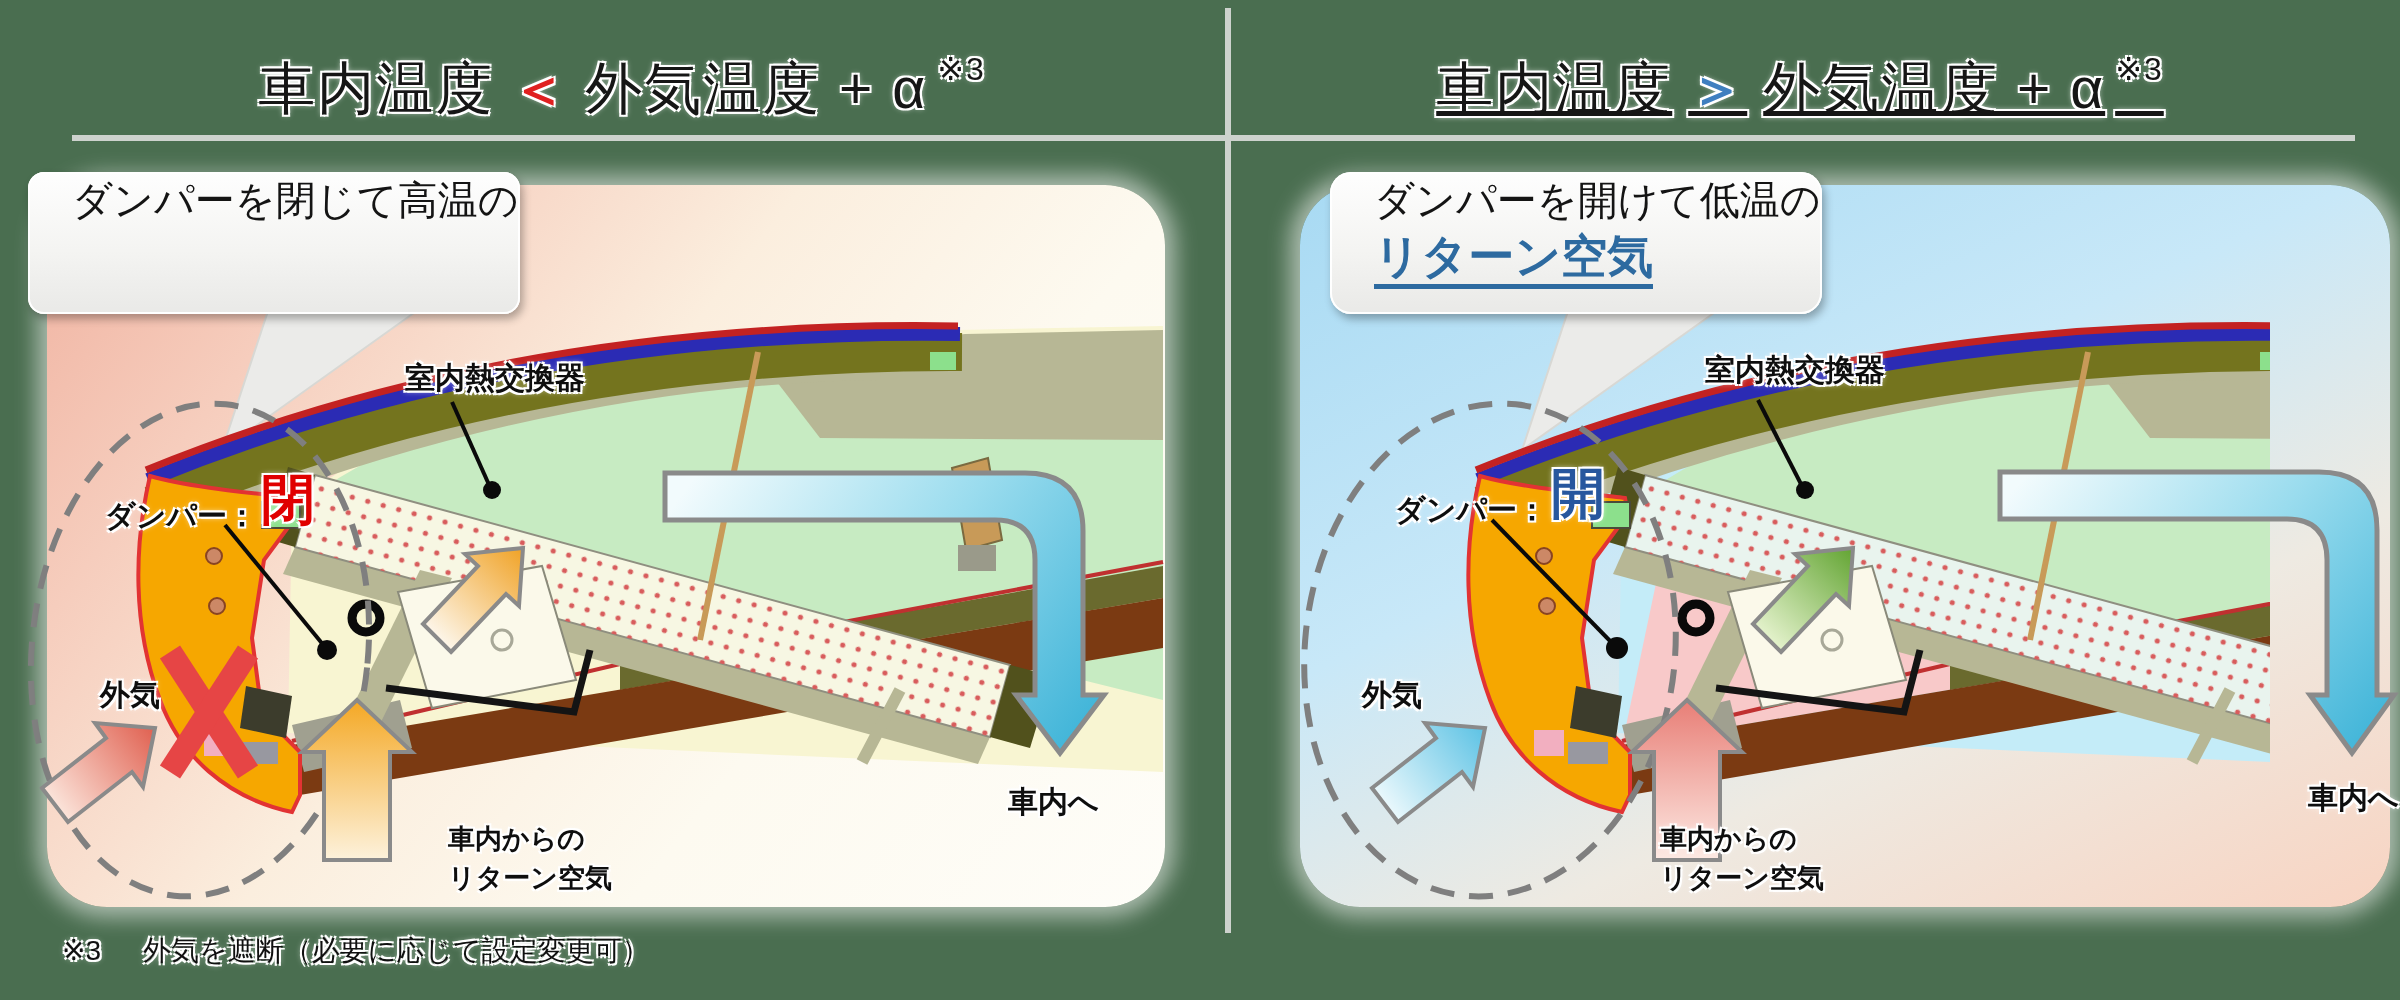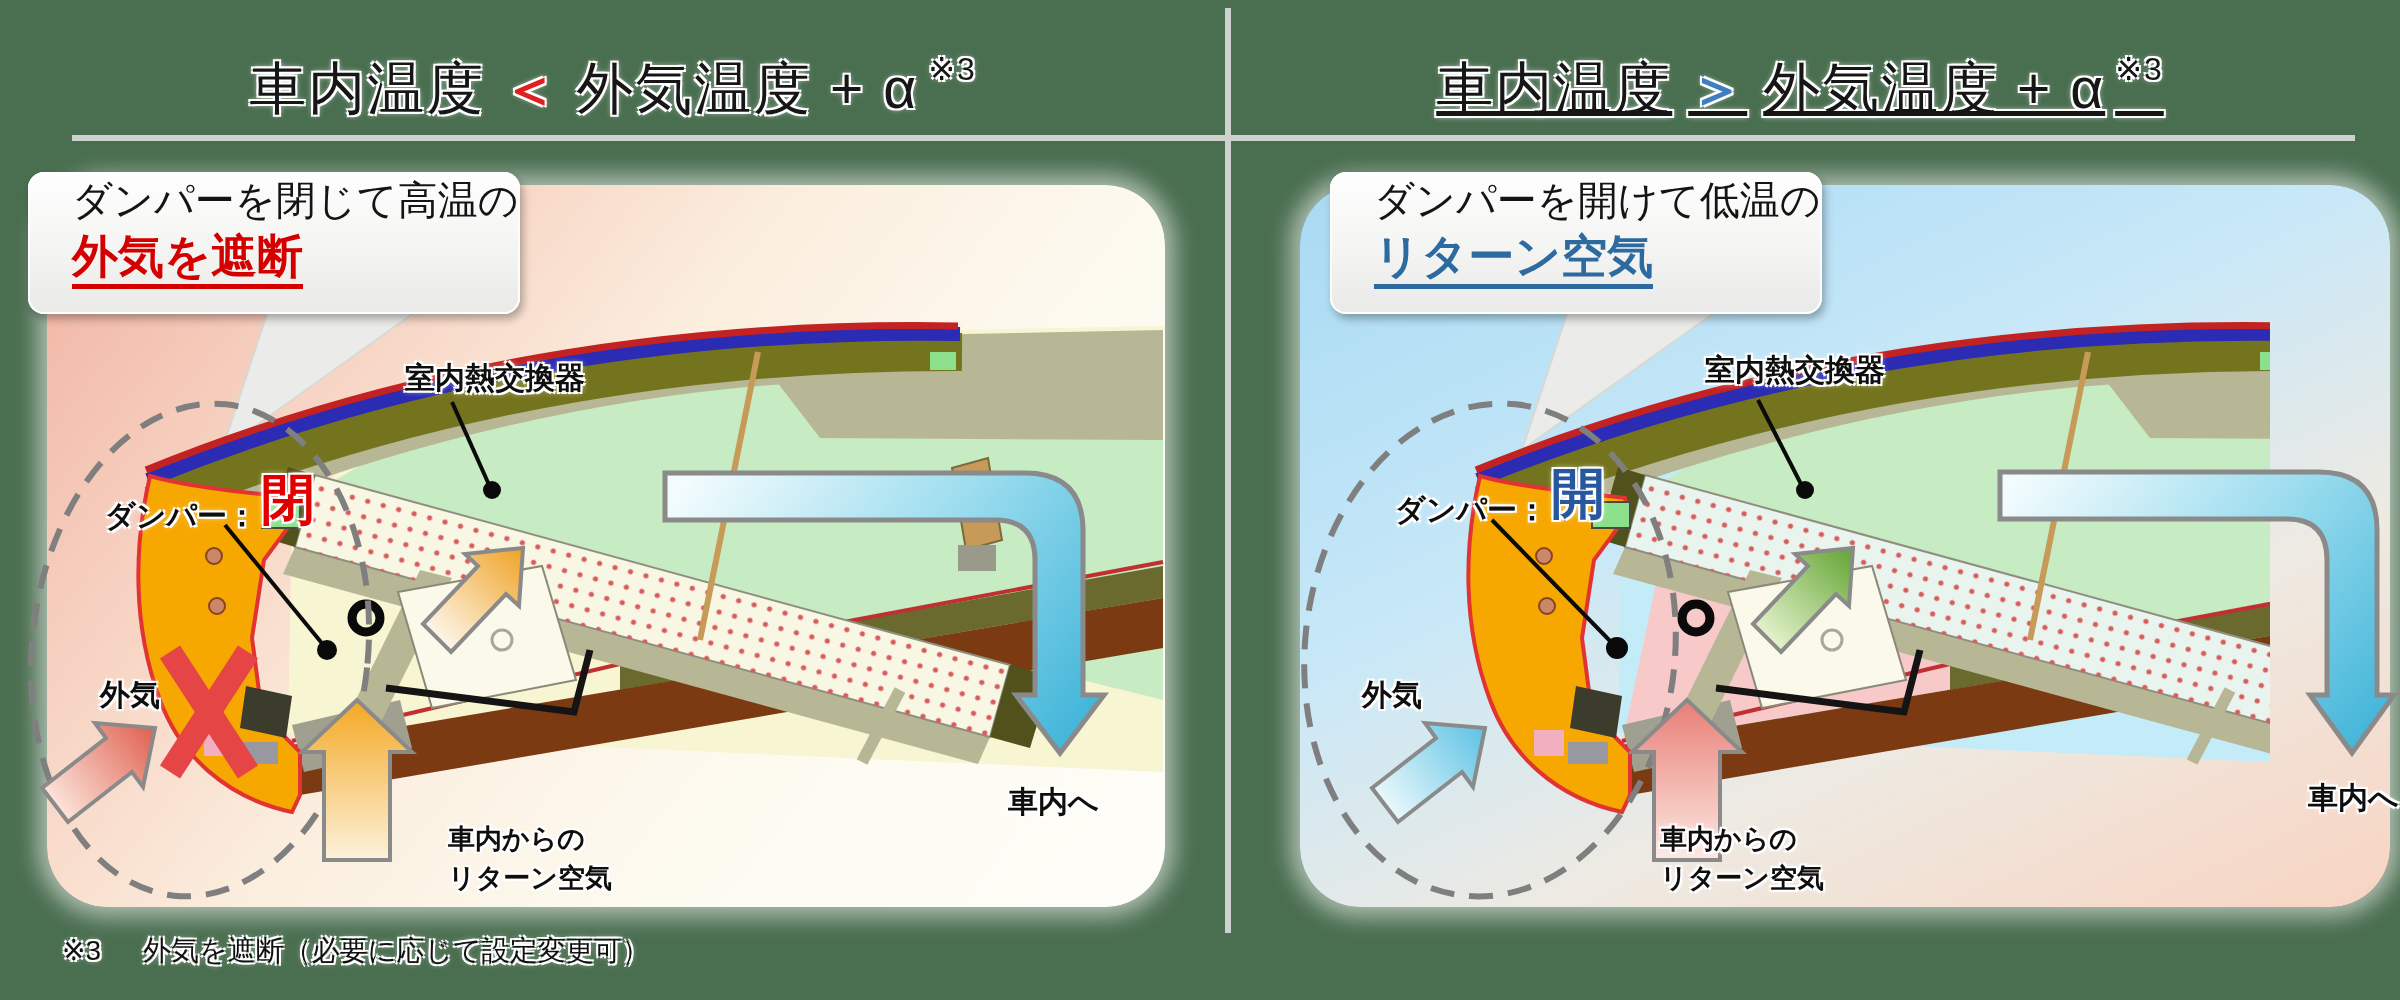--- a/index.html
+++ b/index.html
@@ -14,33 +14,33 @@
         box-shadow:0 0 22px 10px rgba(255,255,255,.55);}
   #blob-left{left:47px;width:1118px;
     background:linear-gradient(128deg,#f0b2a0 0%,#f6cdbd 20%,#fbeede 45%,#fdfaf0 68%,#fefdf8 100%);}
   #blob-right{left:1300px;width:1090px;
     background:linear-gradient(155deg,#a8daf3 0%,#c8e8f8 40%,#eeeae2 68%,#f8d4c2 100%);}
 
   svg#draw{position:absolute;left:0;top:0;z-index:2;}
   .halo{text-shadow:-2px -2px 0 #fff,2px -2px 0 #fff,-2px 2px 0 #fff,2px 2px 0 #fff,0 0 6px #fff;}
 
   .title{position:absolute;top:50px;font-size:57px;color:#161616;letter-spacing:2px;text-align:center;z-index:3;}
-  #title-left{left:54px;width:1118px;}
+  #title-left{left:63px;width:1118px;}
   #title-right{left:1250px;width:1100px;text-decoration:underline;}
   .title .op{font-weight:bold;margin:0 16px;}
   #title-left .op{color:#e02020;}
   #title-right .op{color:#3f7fc0;}
   .title sup{font-size:32px;vertical-align:28px;margin-left:10px;}
 
   .callout{position:absolute;top:172px;width:492px;height:142px;border-radius:16px;z-index:3;
     background:linear-gradient(180deg,#fefefe 0%,#f4f4f2 55%,#e9e9e7 100%);
     box-shadow:3px 5px 8px rgba(0,0,0,.30), inset 0 0 0 2px #fff;
     padding:2px 0 0 44px;box-sizing:border-box;}
   #callout-left{left:28px;}
-  #callout-right{left:1330px;}
+  #callout-right{left:1330px;border-radius:21px;}
   .callout .l1{font-size:40px;color:#141414;line-height:52px;}
   .callout .l2{display:inline-block;font-size:46px;font-weight:bold;line-height:56px;margin-top:2px;}
   #callout-left .l2{color:#d40000;border-bottom:5px solid #d40000;}
   #callout-right .l2{color:#2d6aa0;border-bottom:5px solid #2d6aa0;}
 
   .lbl{position:absolute;color:#0e0e0e;font-weight:600;z-index:3;white-space:nowrap;}
   .lbl-30{font-size:30px;}
   .lbl-27{font-size:27px;line-height:39px;}
   .damper-lbl{display:flex;align-items:flex-end;margin-top:12px;}
   .damper-lbl .state{font-size:54px;font-weight:bold;margin-left:4px;}
@@ -198,21 +198,20 @@
 
   <div id="title-left" class="title halo">
     <span>車内温度</span><span class="op">＜</span><span>外気温度 + α</span><sup>※3</sup>
   </div>
   <div id="title-right" class="title halo">
     <span>車内温度</span><span class="op">＞</span><span>外気温度 + α</span><sup>※3</sup>
   </div>
 
   <div id="callout-left" class="callout">
     <div class="l1">ダンパーを閉じて高温の</div>
-    <div class="l2">外気を遮断</div>
   </div>
   <div id="callout-right" class="callout">
     <div class="l1">ダンパーを開けて低温の</div>
     <div class="l2">リターン空気</div>
   </div>
 
   <div class="lbl lbl-30 halo" style="left:405px;top:358px;">室内熱交換器</div>
   <div id="damper-left" class="lbl damper-lbl halo" style="left:105px;top:452px;">
     <span class="lbl-30">ダンパー：</span>
     <span class="state">閉</span>

